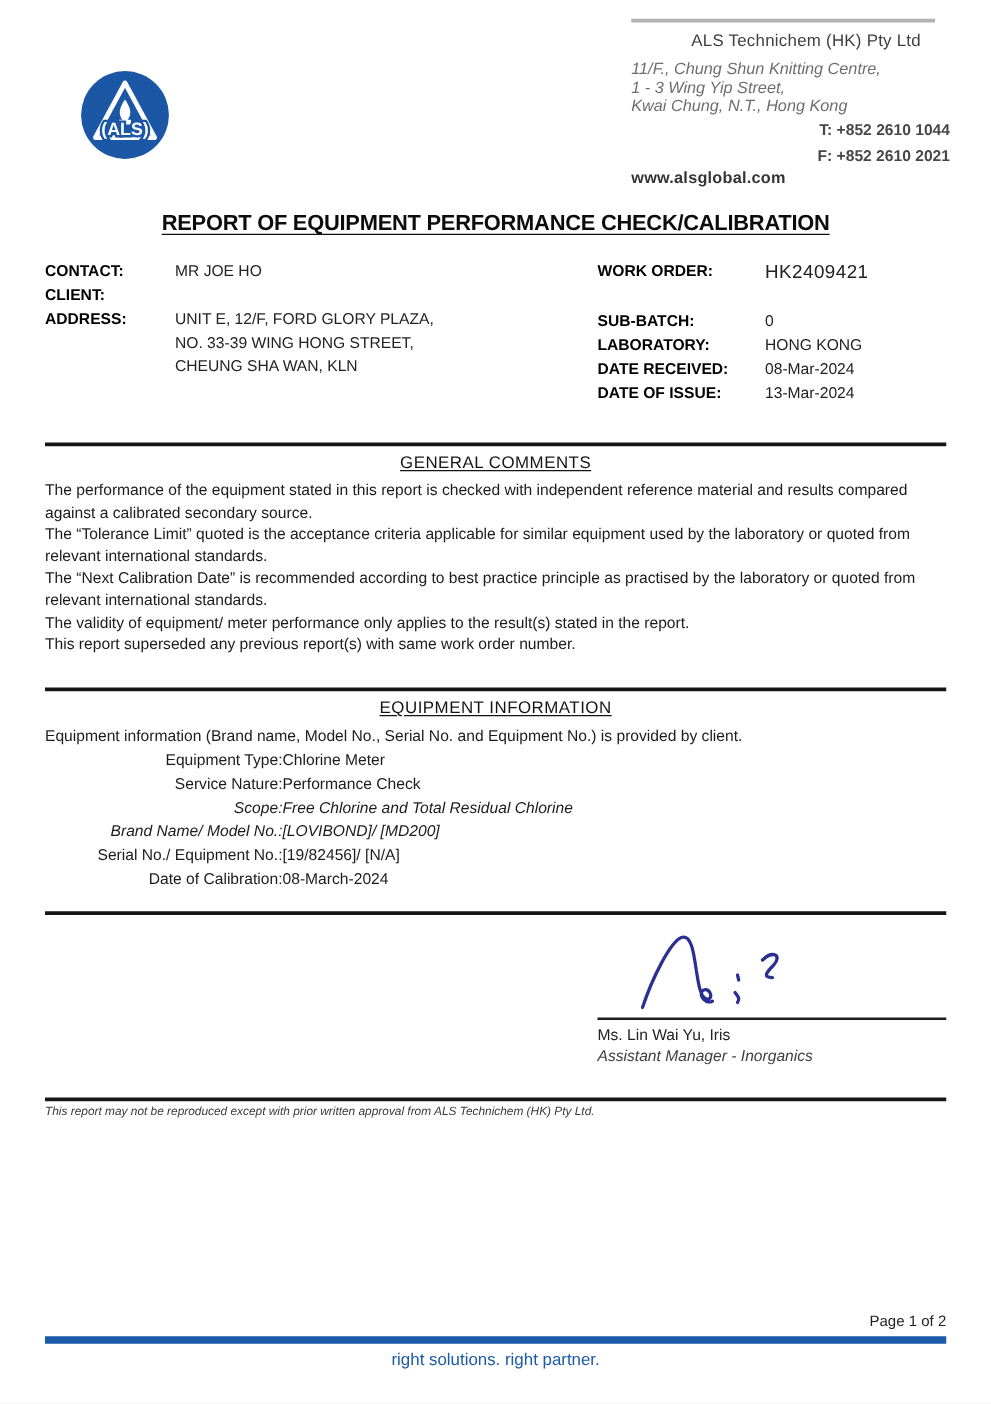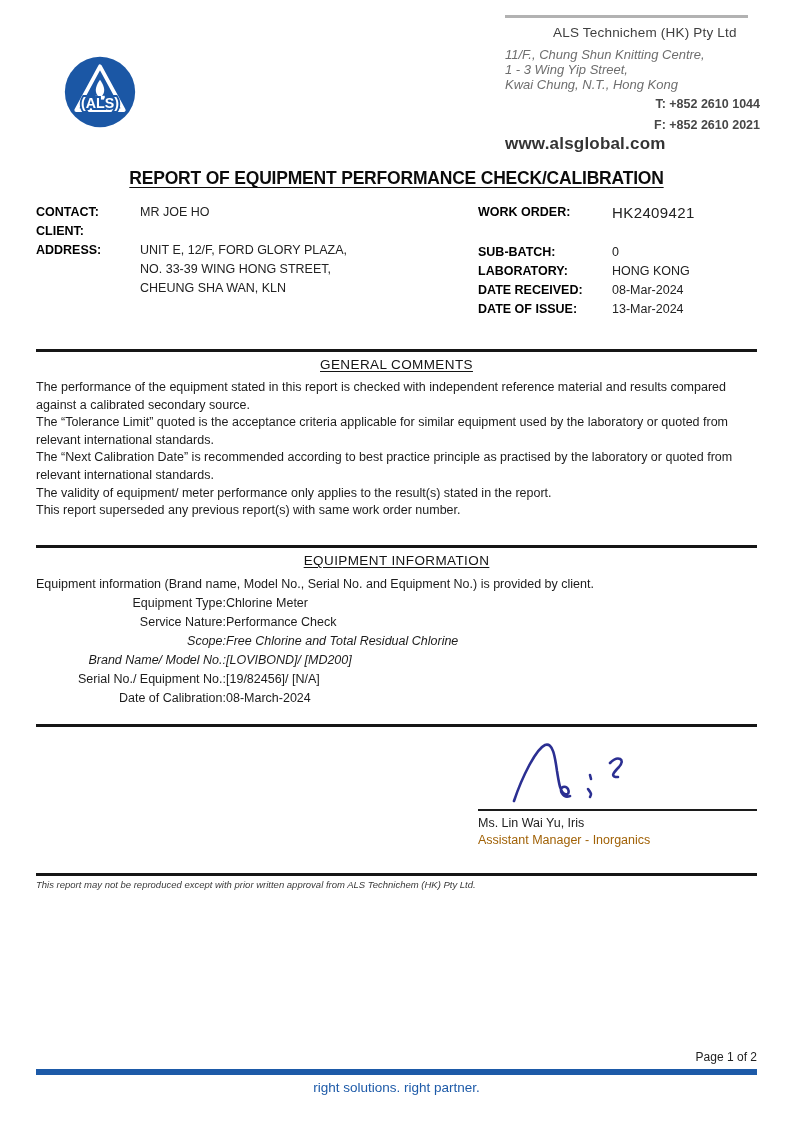--- a/index.html
+++ b/index.html
@@ -14,30 +14,30 @@
     overflow:hidden;
   }
   
   .header { position:relative; height:150px; }
   .logo { position:absolute; left:62px; top:54px; width:76px; height:76px; }
   .company-block { position:absolute; left:505px; top:15px; width:255px; }
   .company-topline { width:243px; height:3px; background:#b2b2b2; margin-bottom:7px; }
   .company-name { font-size:13.5px; color:#3f3f3f; margin-bottom:7px; letter-spacing:.2px;margin-left:48px; }
   .company-addr { font-size:13px; color:#6e6e6e; line-height:15px;font-style:italic; }
   .company-tel { font-size:12.5px; font-weight:bold; color:#474747; line-height:17px; margin-top:4px;text-align:right; }
-  .company-web { font-size:17px; font-weight:bold; color:#343434; letter-spacing:.2px; }
+  .company-web { font-size:13px; font-weight:bold; color:#343434; letter-spacing:.2px; }
   
   .report-title {
     margin-top:18px; text-align:center;
     font-size:17.5px; font-weight:800; letter-spacing:-0.2px;
     text-decoration:underline; text-underline-offset:3px;
     color:#0c0c0c;
   }
   
-  .info-grid { position:relative; margin-top:14px; height:130px; font-size:12.5px;padding-left:14px; }
+  .info-grid { position:relative; margin-top:19px; height:130px; font-size:12.5px;padding-left:14px; }
   .info-left { position:absolute; left:36px; top:0; }
   .info-right { position:absolute; left:478px; top:0; }
   .info-row { line-height:19px; display:flex; }
   .info-label { font-weight:bold; color:#000; }
   .info-left .info-label { width:104px; }
   .info-right .info-label { width:134px; }
   .info-value { color:#222; }
   .wo-value { font-size:15px; letter-spacing:.4px; }
   .row-gap-lg { margin-bottom:21px; }
   
@@ -53,21 +53,21 @@
   .ei-row { display:flex; font-size:12.5px; line-height:19px; }
   .ei-label { width:190px; color:#1c1c1c;text-align:right; }
   .ei-value { color:#1c1c1c; }
   .ei-gap { margin-top:0;font-style:italic; }
   .bottom-rule { margin:16px 36px 0 36px; border-top:3px solid #161616; }
   
   .sig-block { position:relative; margin:10px 36px 0 478px; width:279px; }
   .sig-svg { display:block; margin-left:28px; }
   .sig-line { border-top:2px solid #1c1c1c; margin-top:2px; }
   .sig-name { font-size:12.5px; line-height:17px; margin-top:4px; color:#222; }
-  .sig-title { font-size:12.5px; line-height:17px; color:#a16207; }
+  .sig-title { font-size:12.5px; line-height:17px; color:#404040;font-style:italic; }
   
   .disclaimer-section { margin:24px 36px 0 36px; border-top:3px solid #161616; padding-top:3px; }
   .disclaimer-text { font-size:9.5px; font-style:italic; color:#3a3a3a; }
   
   .page-num { position:absolute; right:36px; top:1050px; font-size:12px; color:#222; }
   .footer-bar { position:absolute; left:36px; top:1069px; width:721px; height:6px; }
   .footer-tagline { position:absolute; left:0; top:1080px; width:100%; text-align:center; font-size:13.5px; }
 </style>
 </head>
 <body>

